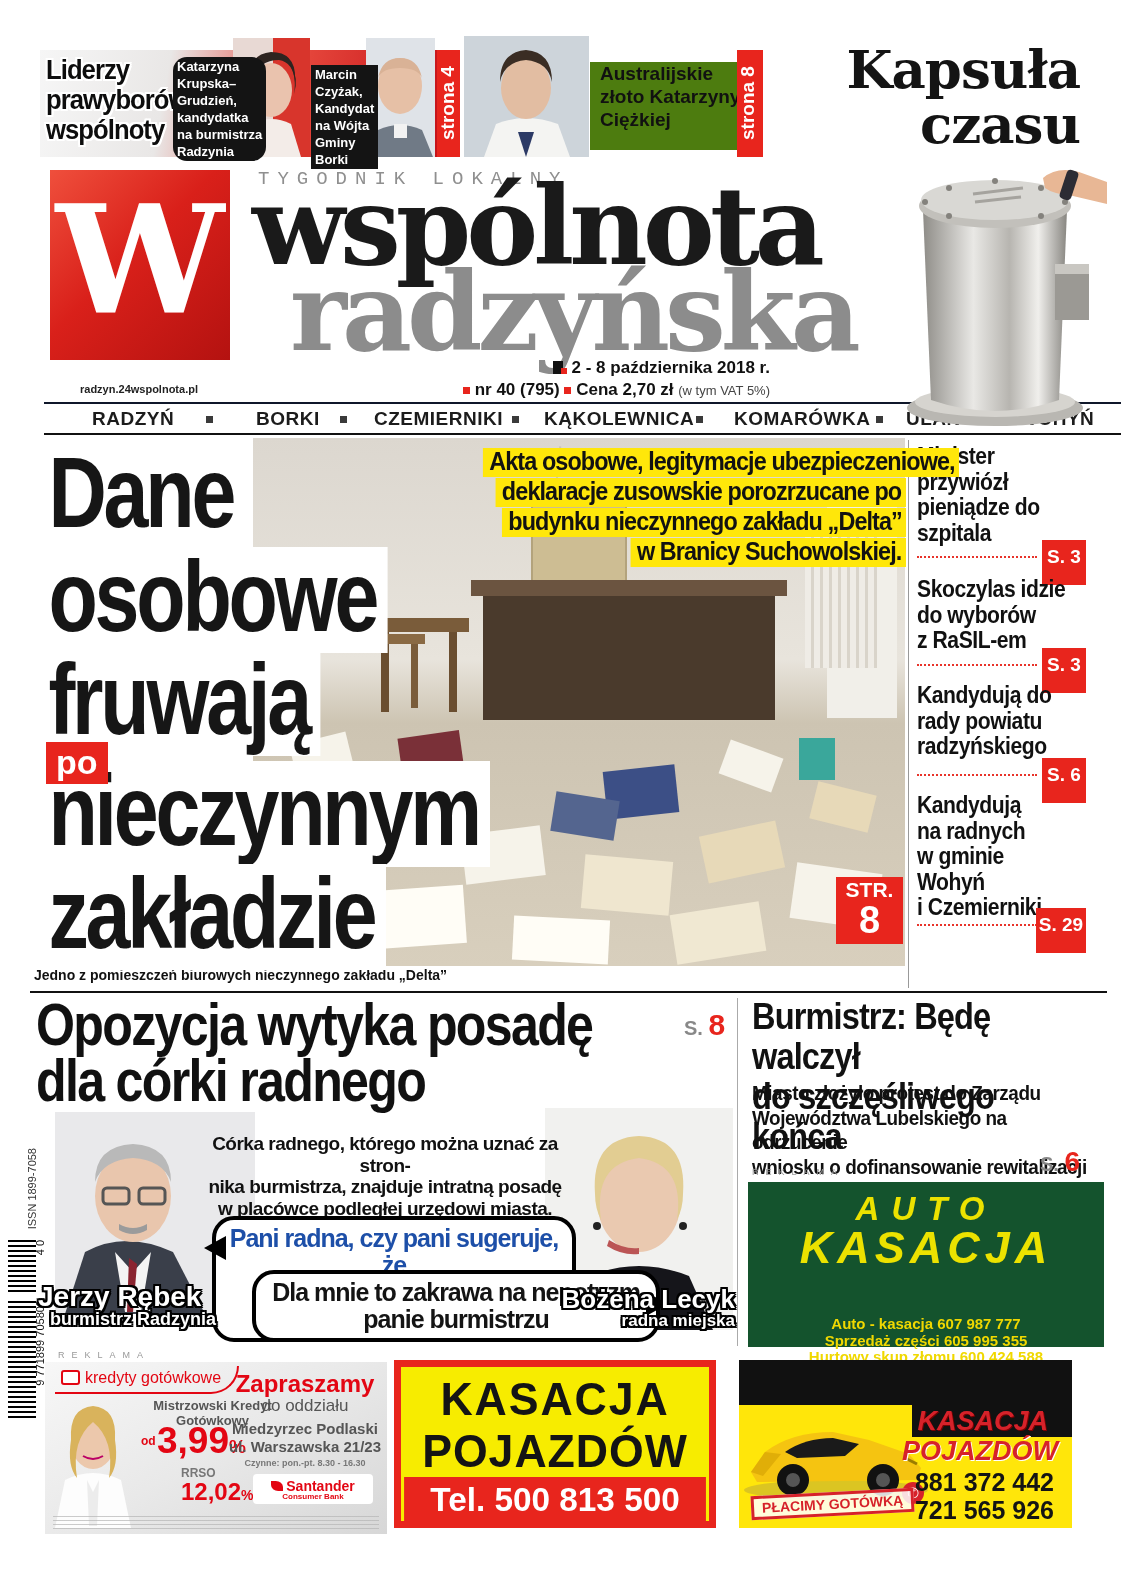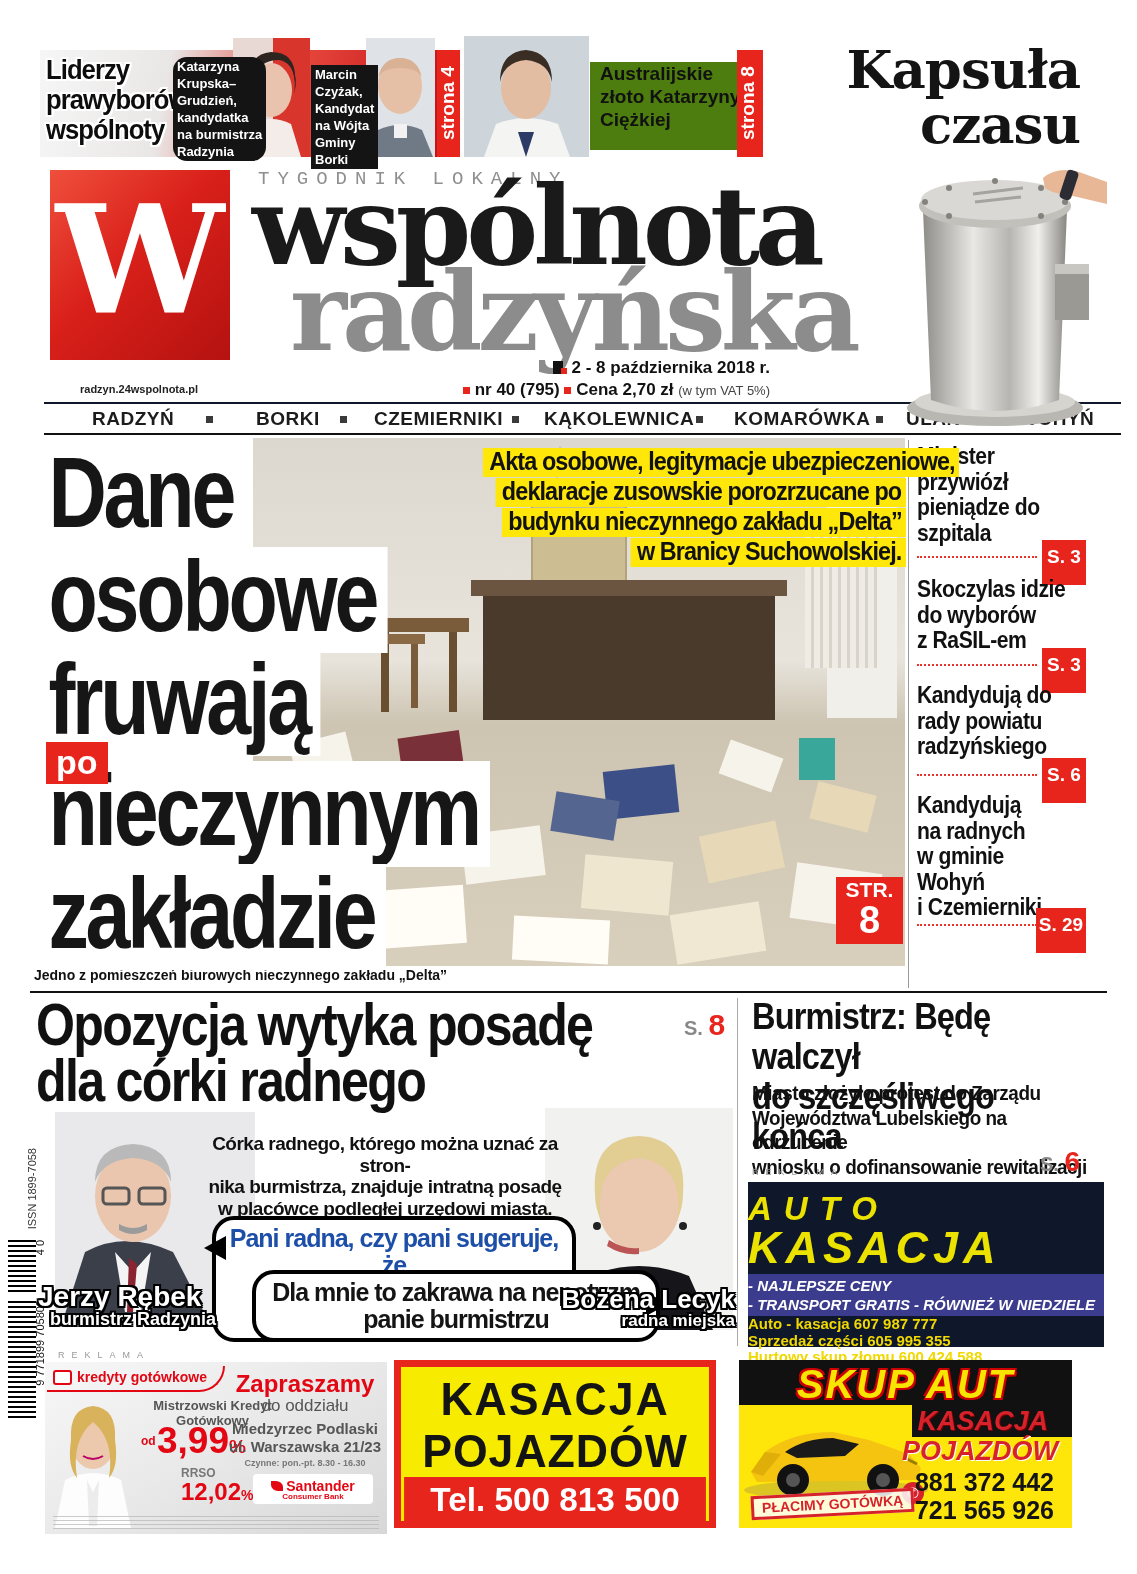--- a/index.html
+++ b/index.html
@@ -129,43 +129,43 @@
     letter-spacing:-1px;transform:scaleX(.88);transform-origin:0 0;}
   #mayor-lede{left:752px;top:1081px;font-size:21px;line-height:24.5px;font-weight:900;
     letter-spacing:-.5px;transform:scaleX(.9);transform-origin:0 0;}
   #mayor-page{left:1040px;top:1146px;font-size:20px;color:#888;font-weight:bold;}
   #mayor-page b{color:#e8251d;font-size:28px;font-weight:900;}
   .reklama{font-size:9px;letter-spacing:7px;color:#999;}
   #rek1{left:752px;top:1167px;}
   #rek2{left:58px;top:1350px;}
 
   
-  #autoad{left:748px;top:1182px;width:356px;height:165px;background:#0f172a;text-align:left;}
+  #autoad{left:748px;top:1182px;width:356px;height:165px;background:#14532d;text-align:center;}
   #auto-l1{left:0;right:0;top:8px;color:#ece200;font-style:italic;font-weight:900;
     font-size:33px;letter-spacing:12px;}
   #auto-l2{left:0;right:0;top:44px;color:#ece200;font-style:italic;font-weight:900;
     font-size:45px;letter-spacing:5px;line-height:44px;}
   #auto-band{left:0;right:0;top:92px;height:40px;background:#3c3c8e;color:#fff;
     font-style:italic;font-weight:900;font-size:15px;line-height:19px;padding-top:2px;}
   #auto-phones{left:0;right:0;top:134px;color:#f0d800;font-weight:900;font-size:15px;line-height:16.5px;}
 
   
   #issn-txt{left:26px;top:1148px;font-size:11px;color:#333;writing-mode:vertical-rl;
     transform:rotate(180deg);}
   .barcode{background:repeating-linear-gradient(0deg,#000 0 2px,#fff 2px 5px);}
   #bar1{left:8px;top:1240px;width:28px;height:52px;}
   #bar2{left:8px;top:1300px;width:28px;height:118px;}
   #bar1-num{left:34px;top:1240px;font-size:11px;writing-mode:vertical-rl;transform:rotate(180deg);}
   #bar2-num{left:34px;top:1300px;font-size:11px;writing-mode:vertical-rl;transform:rotate(180deg);}
 
   
   #santander{left:45px;top:1362px;width:342px;height:172px;
     background:linear-gradient(150deg,#f7f7f7 0%,#e9e9e9 50%,#d7d7d7 100%);}
-  #san-pill{left:2px;top:4px;border-bottom:2px solid #e30613;border-right:2px solid #e30613;
-    border-radius:0 0 30px 0;padding:3px 16px 5px 30px;color:#e30613;font-weight:700;font-size:14px;}
+  #san-pill{left:10px;top:4px;border-bottom:2px solid #e30613;border-right:2px solid #e30613;
+    border-radius:0 0 30px 0;padding:3px 16px 5px 30px;color:#e30613;font-weight:400;font-size:16px;}
   #san-pill::before{content:"";position:absolute;left:6px;top:4px;width:15px;height:11px;
     border:2px solid #e30613;border-radius:3px;background:#fff;}
   #san-product{left:100px;top:36px;width:135px;text-align:center;font-size:13px;
     line-height:15px;font-weight:900;color:#555;}
   #san-od{left:96px;top:72px;font-size:12px;color:#e30613;font-weight:bold;}
   #san-rate{left:112px;top:58px;font-size:37px;font-weight:900;color:#e30613;}
   #san-rate small{font-size:19px;}
   #san-rrso-l{left:136px;top:104px;font-size:12px;font-weight:900;color:#777;}
   #san-rrso{left:136px;top:116px;font-size:24px;font-weight:900;color:#e30613;}
   #san-rrso small{font-size:14px;}
@@ -477,22 +477,20 @@
 <div class="abs" id="mayor-page">
   <span>S.</span>
   <b>6</b>
 </div>
 
 <div class="abs reklama" id="rek1">REKLAMA</div>
 
 <div class="abs" id="autoad">
   <div class="abs" id="auto-l1">AUTO</div>
   <div class="abs" id="auto-l2">KASACJA</div>
-  <div class="abs ml" id="auto-band">- NAJLEPSZE CENY
-- TRANSPORT GRATIS - RÓWNIEŻ W NIEDZIELE</div>
   <div class="abs ml" id="auto-phones">Auto - kasacja 607 987 777
 Sprzedaż części 605 995 355
 Hurtowy skup złomu 600 424 588</div>
 </div>
 
 <div class="abs" id="issn-txt">ISSN 1899-7058</div>
 <div class="abs barcode" id="bar1"></div>
 <div class="abs" id="bar1-num">4 0</div>
 <div class="abs barcode" id="bar2"></div>
 <div class="abs" id="bar2-num">9 771899 705802</div>
@@ -537,21 +535,20 @@
 
 <div class="abs" id="kasad">
   <div class="abs" id="kas-l1">KASACJA</div>
   <div class="abs" id="kas-l2">POJAZDÓW</div>
   <div class="abs" id="kas-band">Tel. 500 813 500</div>
 </div>
 
 <div class="abs" id="skupad">
   <div class="abs" id="skup-top"></div>
   <div class="abs" id="skup-ext"></div>
-  <div class="abs" id="skup-title">SKUP AUT</div>
   <div class="abs" style="left:2px;top:46px;">
     <svg width="195" height="100" viewBox="0 0 195 100">
       <ellipse cx="95" cy="84" rx="92" ry="10" fill="#b8a43a" opacity=".5"></ellipse>
       <path d="M10 66 L24 46 Q50 26 92 26 L128 34 L168 48 L180 62 L176 74 L16 76 Z" fill="#f5c411"></path>
       <path d="M44 46 Q64 32 92 32 L118 38 L104 50 L56 52 Z" fill="#1a1a1a"></path>
       <path d="M10 66 L24 46 L40 48 L22 70 Z" fill="#e0ae08"></path>
       <circle cx="52" cy="74" r="16" fill="#111"></circle>
         <circle cx="52" cy="74" r="7" fill="#555"></circle>
       <circle cx="142" cy="74" r="16" fill="#111"></circle>
         <circle cx="142" cy="74" r="7" fill="#555"></circle>

